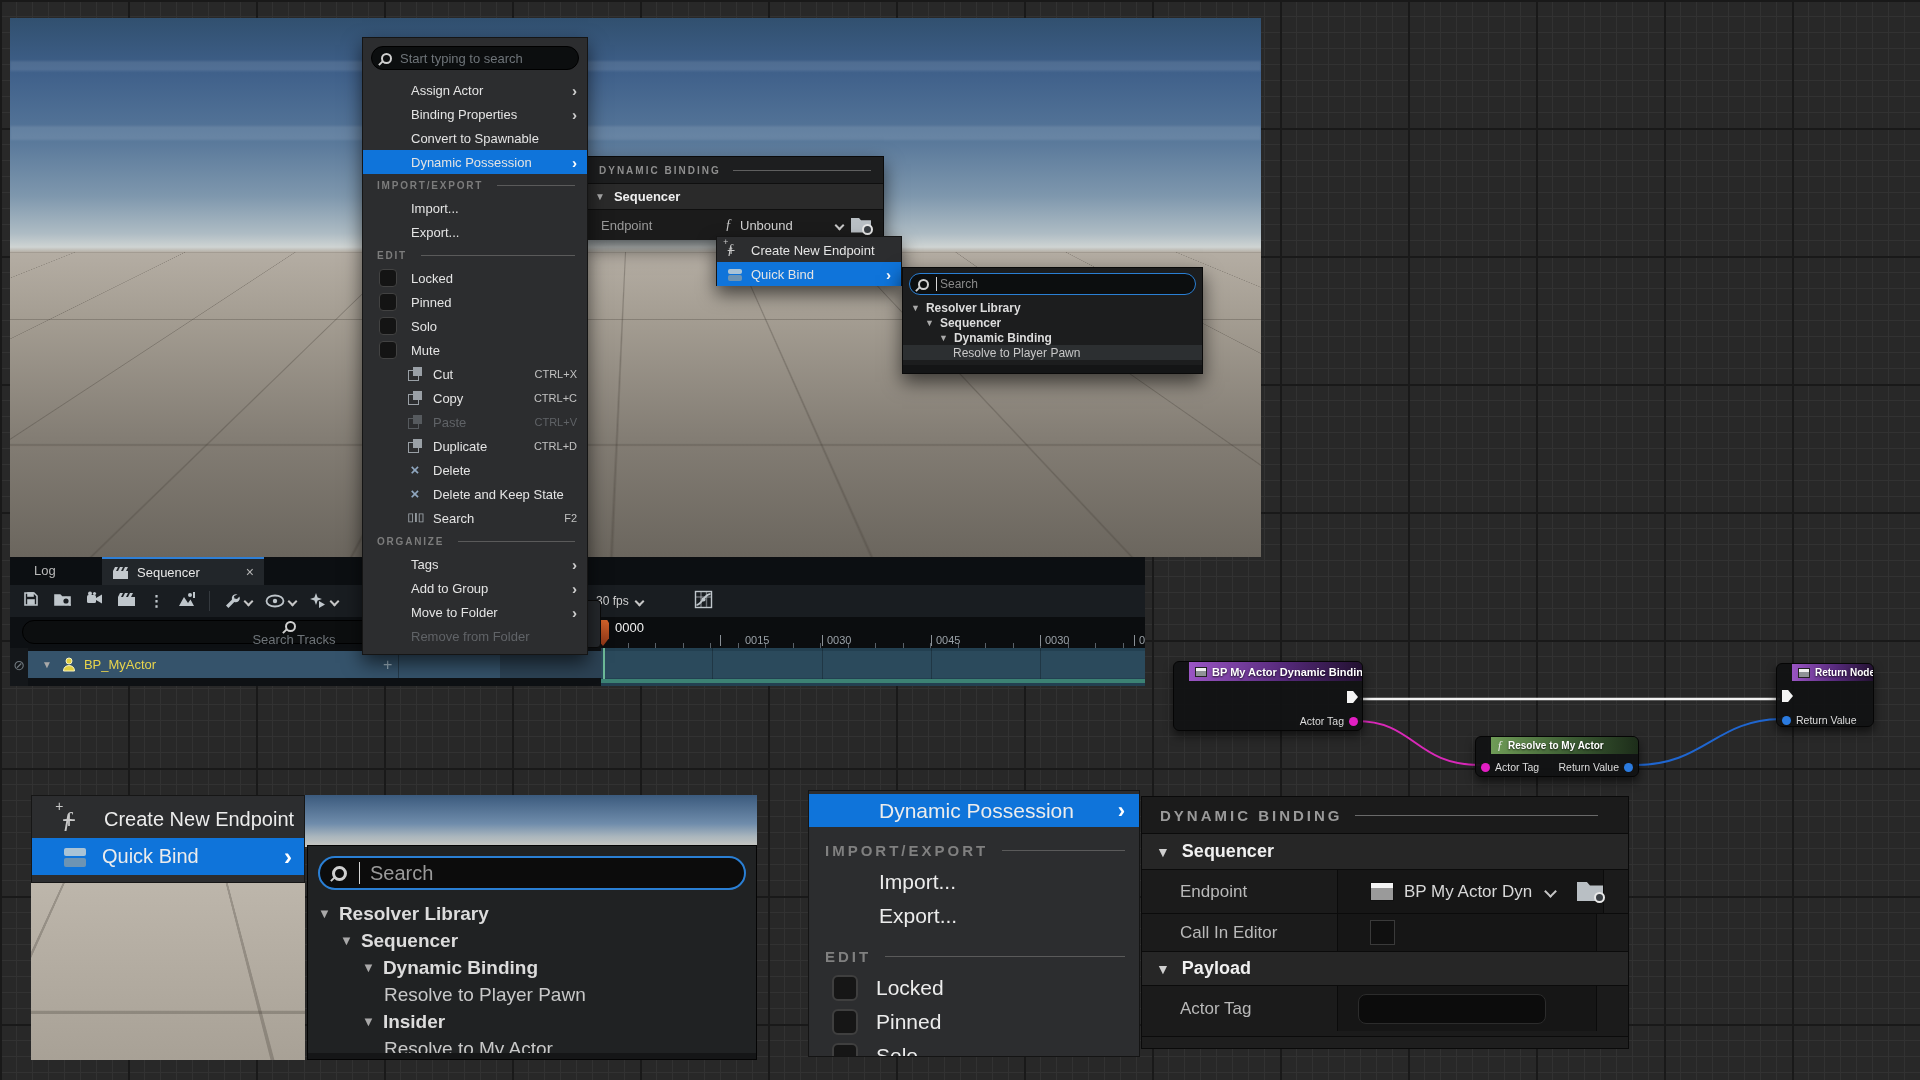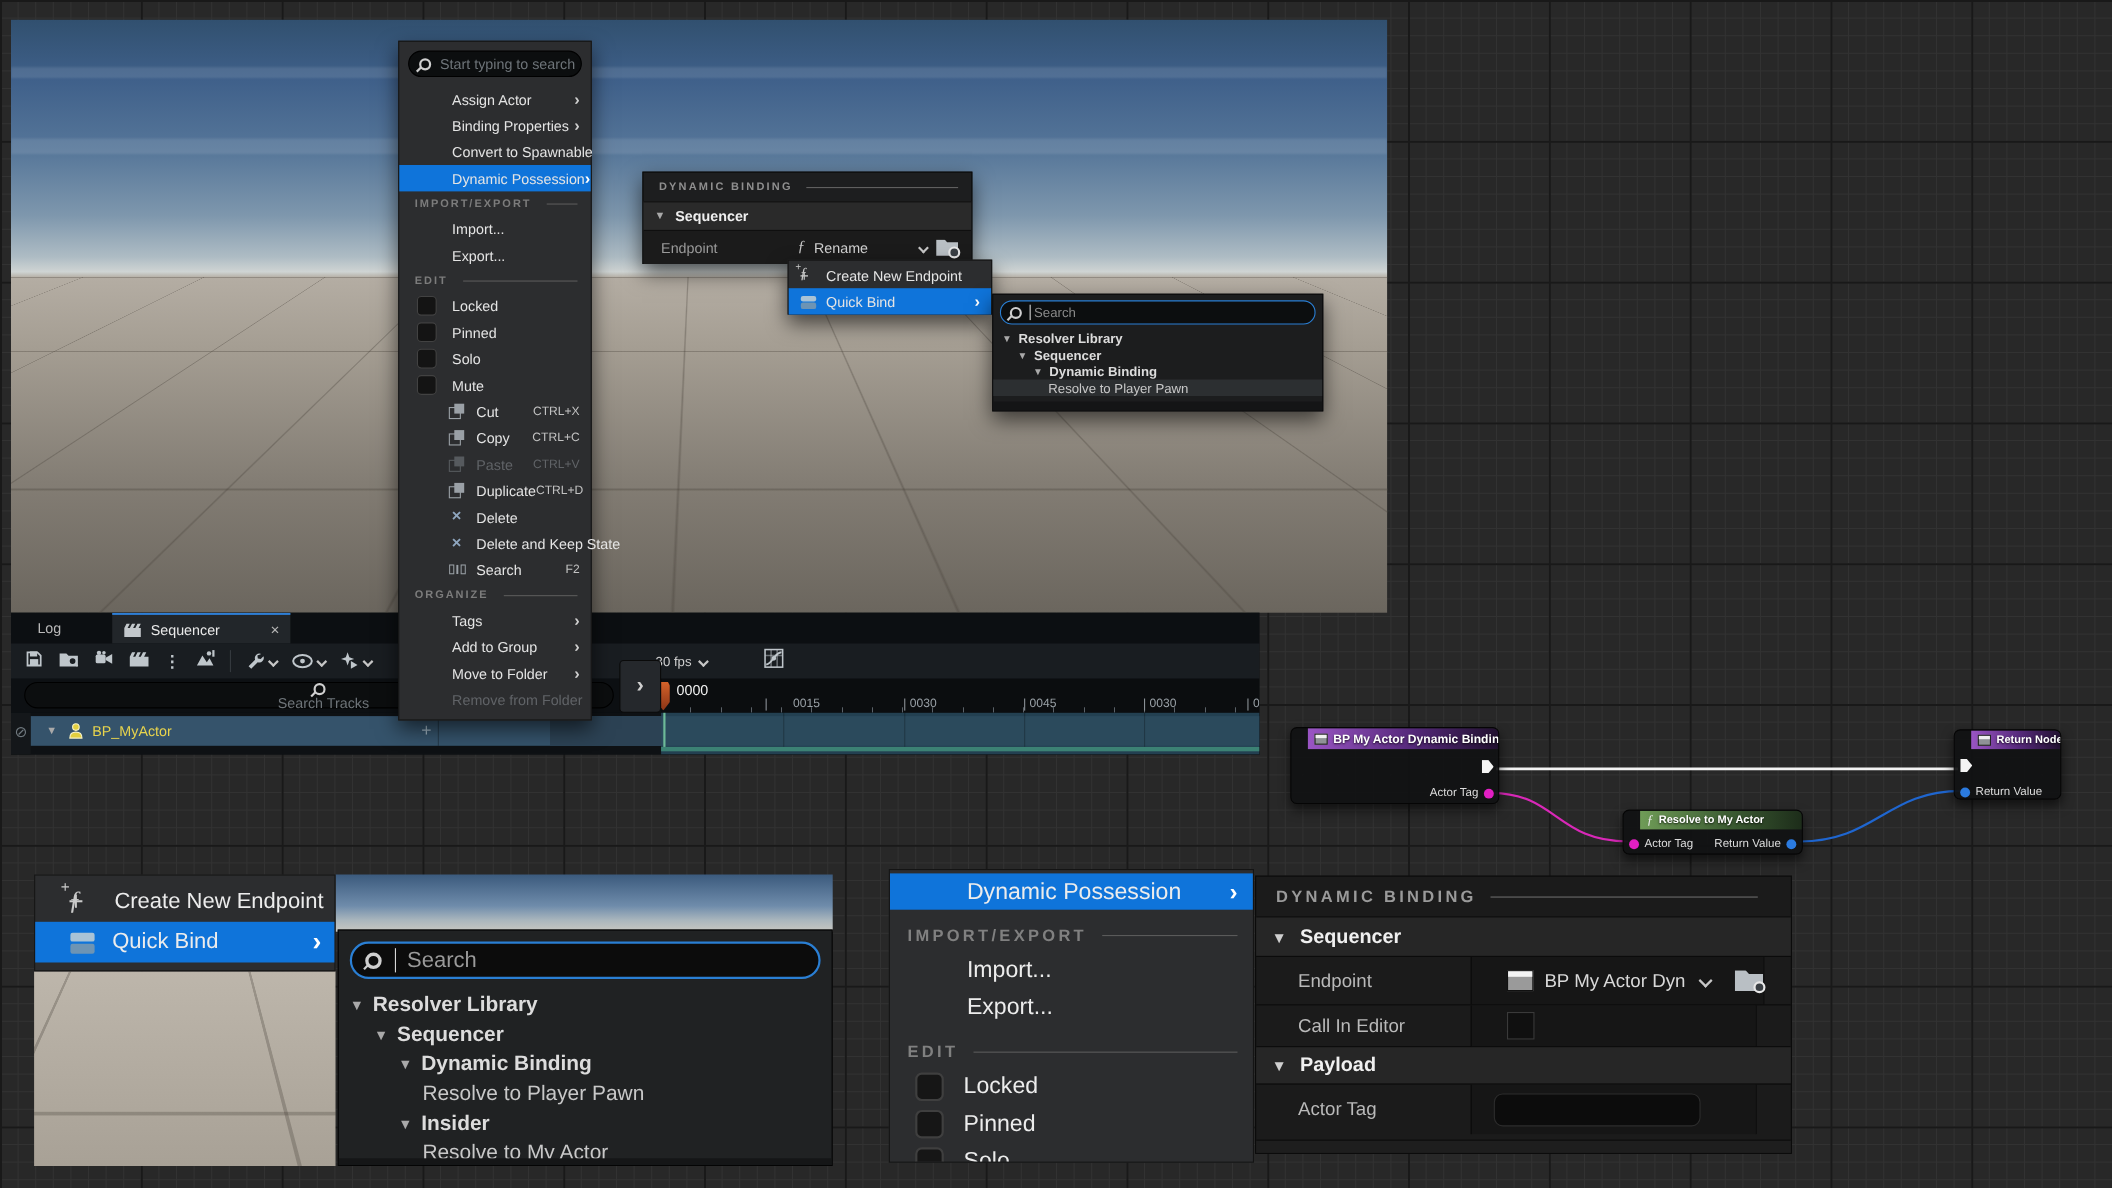--- a/index.html
+++ b/index.html
@@ -241,21 +241,21 @@
       <div class="pill" style="position:absolute;left:12px;top:3px;width:536px;height:24px;padding:0 10px;flex-direction:column;">
         <span class="mag"></span>
         <span class="ph">Search Tracks</span>
       </div>
     </div>
 
     <div class="ruler">
       <div class="minor"></div>
       <div class="ph-marker"></div>
       <span style="position:absolute;left:14px;top:3px;color:#f0f0f0;font-size:13px;">0000</span>
-      <span class="tick" style="left:100px;padding-left:20px;">0015</span>
+      <span class="tick" style="left:124px;padding-left:20px;">0015</span>
       <span class="tick" style="left:226px;">0030</span>
       <span class="tick" style="left:335px;">0045</span>
       <span class="tick" style="left:444px;">0030</span>
       <span class="tick" style="left:538px;">00</span>
     </div>
 
     <div class="trackarea">
       <div class="gutter">⊘</div>
       <div class="namerow">
         <span class="tri" style="margin-left:14px;">▼</span>
@@ -325,21 +325,21 @@
     </div>
     <div class="prow" style="position:absolute;left:5px;top:26px;">
         <span class="execpin"></span>
       </div>
     <div class="prow" style="position:absolute;left:5px;top:50px;">
       <span class="dotpin pin-blue"></span>
       <span>Return Value</span>
     </div>
   </div>
 
-  <div class="abs menu" style="left:362px;top:37px;width:176px;height:618px;z-index:6;">
+  <div class="abs menu" style="left:362px;top:37px;width:226px;height:618px;z-index:6;">
     <div class="pill" style="margin:8px;height:24px;padding:0 9px;">
       <span class="mag"></span>
       <span class="ph">Start typing to search</span>
     </div>
     <div class="mi">
         <span class="lbl pl">Assign Actor</span>
         <span class="arrow">›</span>
       </div>
     <div class="mi">
         <span class="lbl pl">Binding Properties</span>
@@ -442,21 +442,21 @@
         <span class="ln"></span>
     </div>
     <div class="catrow" style="height:27px;">
       <span class="tri" style="margin:0 9px 0 10px;">▼</span>
       <span style="color:#efefef;font-size:13px;font-weight:bold;">Sequencer</span>
     </div>
     <div class="proprow" style="height:30px;">
       <span style="width:140px;padding-left:16px;color:#9a9a9a;font-size:13px;">Endpoint</span>
       <div style="flex:1;display:flex;align-items:center;gap:8px;">
         <span class="fico" style="font-size:14px;">ƒ</span>
-        <span style="color:#d0d0d0;font-size:13px;">Rename</span>
+        <span style="color:#d0d0d0;font-size:13px;">Unbound</span>
         <span class="chev" style="margin-left:auto;"></span>
         <span class="i-folder" style="margin-right:12px;"></span>
       </div>
     </div>
   </div>
 
   <div class="abs menu" style="left:716px;top:236px;width:186px;height:50px;z-index:7;padding-top:1px;">
     <div class="mi">
       <span class="fstar" style="font-size:14px;width:16px;margin-left:10px;margin-right:8px;">ƒ<span style="position:absolute;left:-4px;top:-5px;font-size:9px;">+</span></span>
       <span class="lbl">Create New Endpoint</span>

